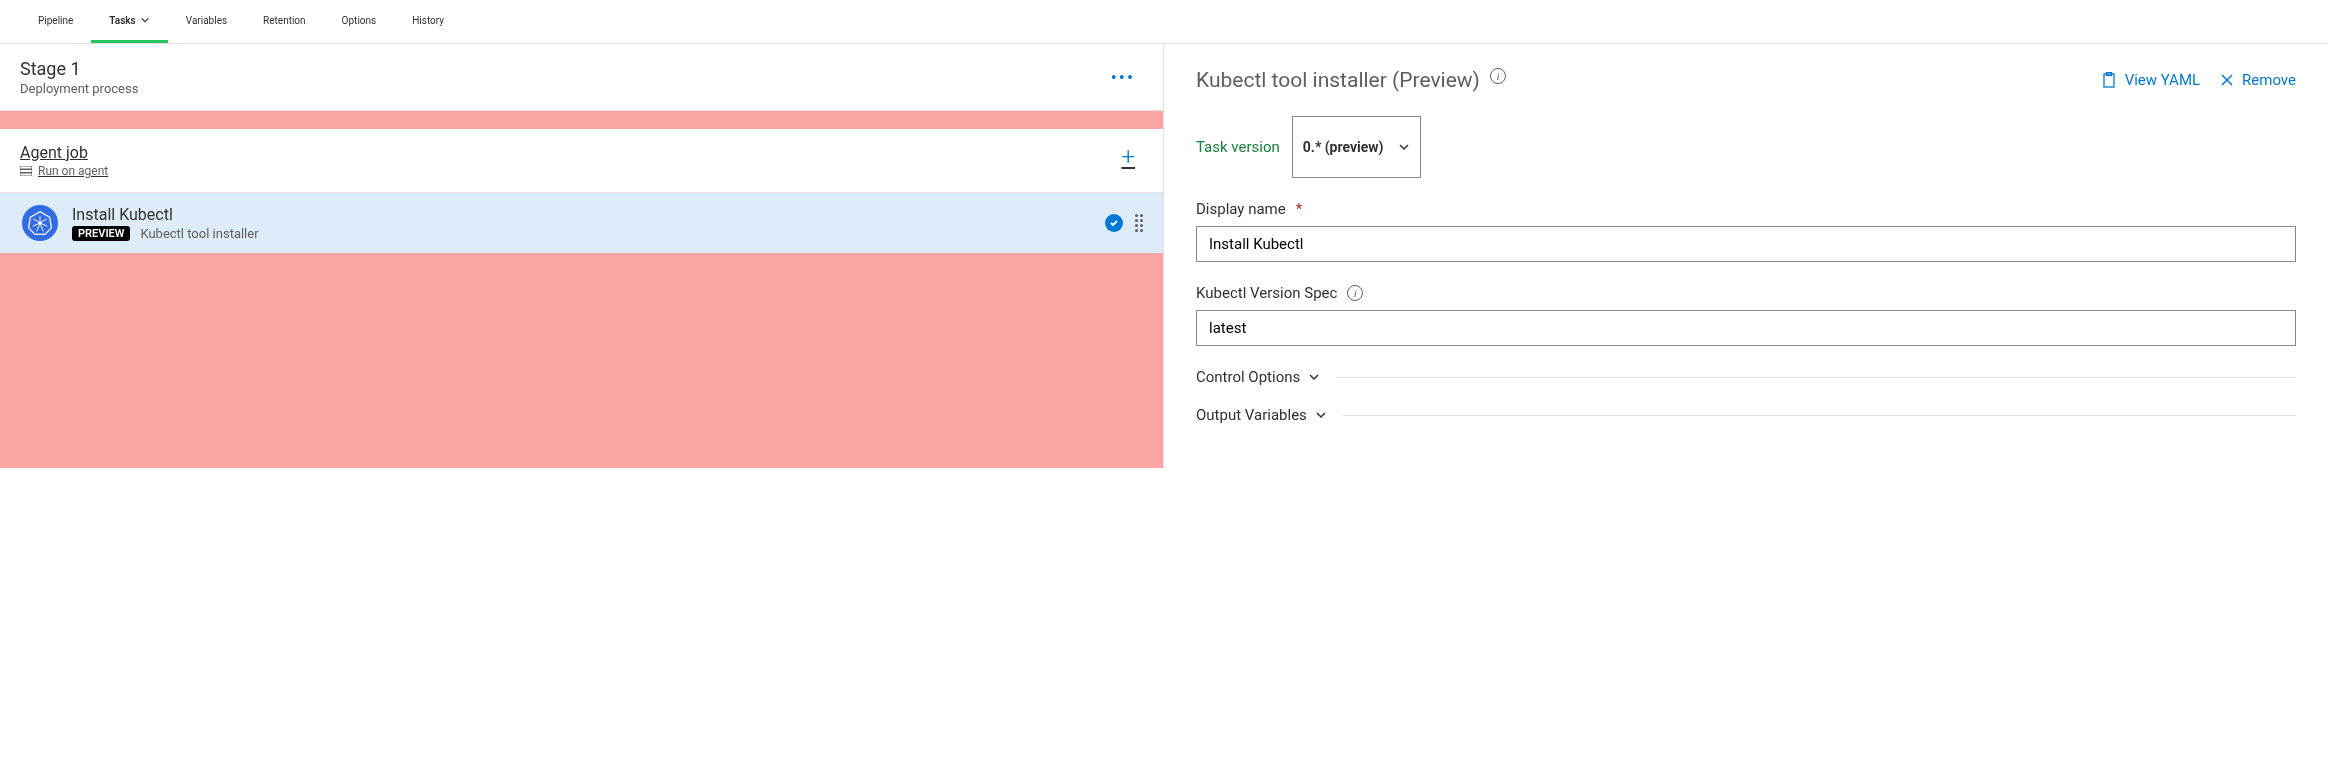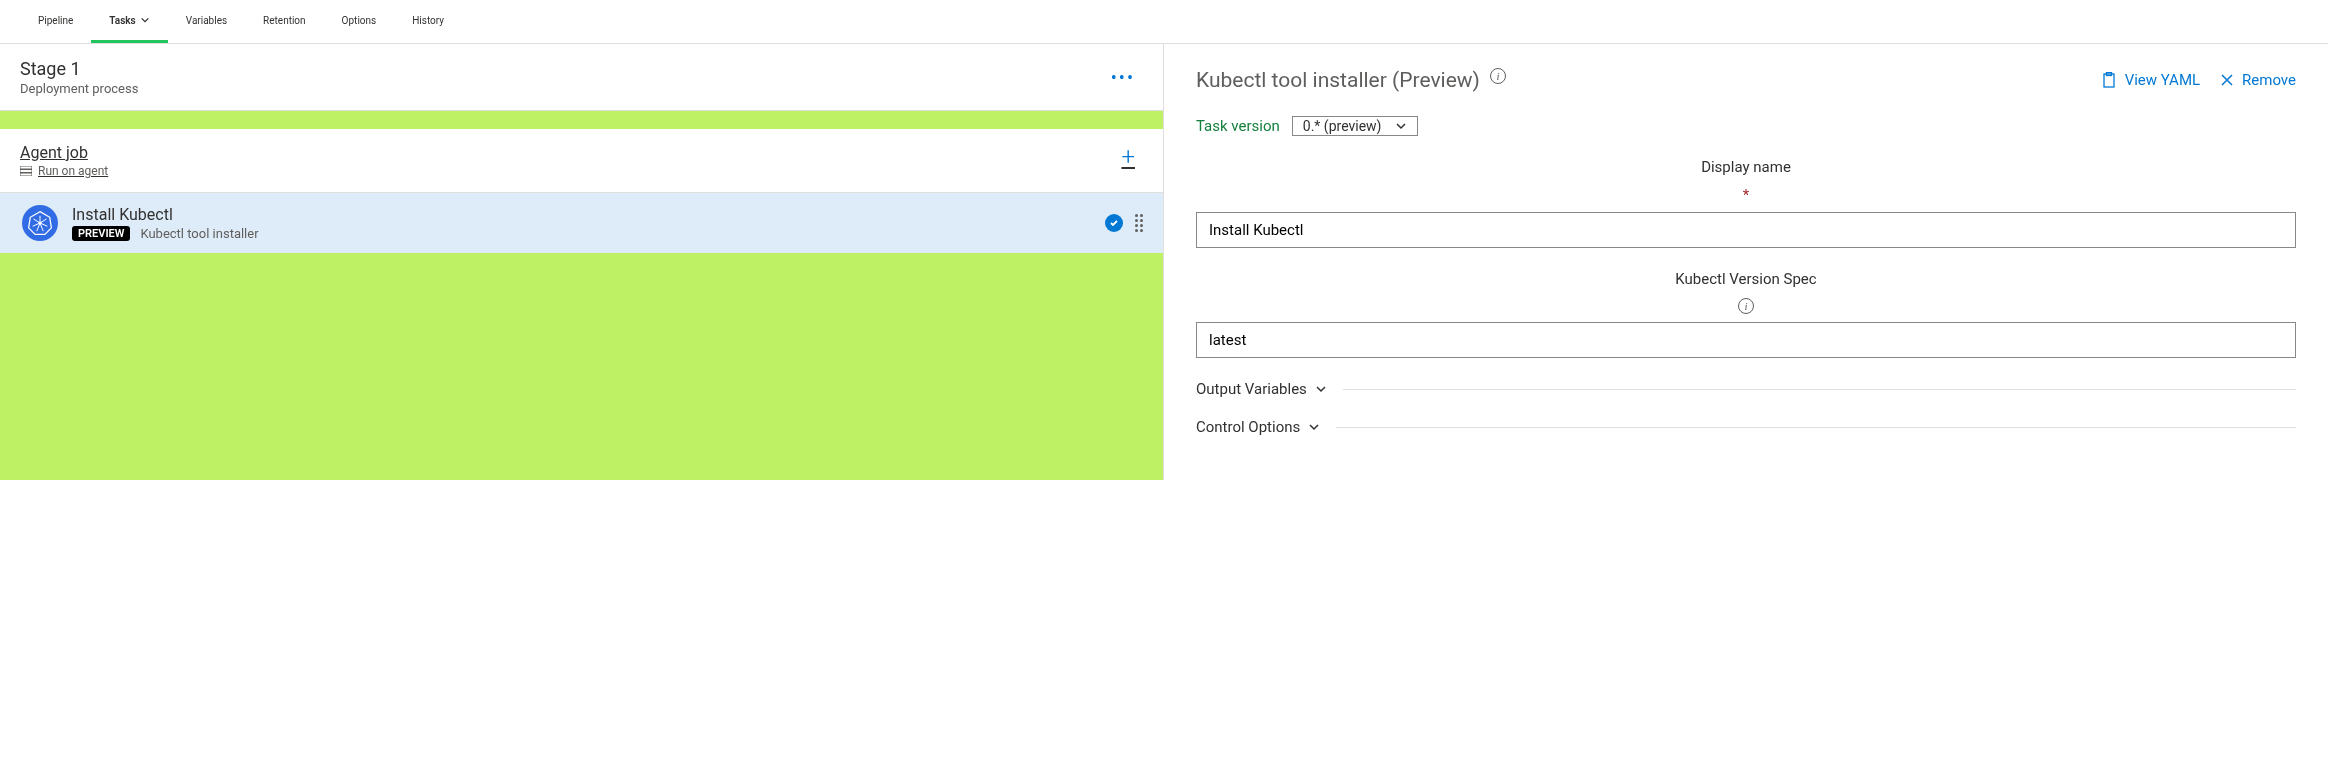--- a/index.html
+++ b/index.html
@@ -40,21 +40,21 @@
       width: 10px;
       height: 10px;
     }
     .main-layout {
       display: flex;
       width: 100%;
     }
     .left-panel {
       width: 50%;
       border-right: 1px solid #e1dfdd;
-      background: #bef264;
+      background: #fca5a5;
     }
     .right-panel {
       width: 50%;
       padding: 24px 32px;
     }
     .stage-block {
       background: #fff;
       padding: 14px 20px;
       border-bottom: 1px solid #e1dfdd;
       display: flex;
@@ -226,37 +226,37 @@
     }
     .form-label {
       font-size: 15px;
       color: #15803d;
     }
     .required {
       color: #a4262c;
     }
     .select-box {
       border: 1px solid #8a8886;
-      padding: 1px 10px;
+      padding: 22px 10px;
       display: flex;
       align-items: center;
       gap: 14px;
       cursor: pointer;
       font-size: 14px;
+      font-weight: bold;
     }
     .form-group {
       margin-bottom: 22px;
     }
     .form-group-label {
       font-size: 15px;
       margin-bottom: 8px;
       display: flex;
       align-items: center;
       gap: 10px;
-      flex-direction: column;
     }
     .text-input {
       width: 100%;
       border: 1px solid #8a8886;
       padding: 8px 12px;
       font-size: 15px;
       font-family: inherit;
     }
     .collapse-section {
       display: flex;
@@ -399,28 +399,28 @@
 
     <div class="form-group">
       <div class="form-group-label">
         <span>Kubectl Version Spec</span>
         <span class="info-circle">i</span>
       </div>
       <input type="text" class="text-input" value="latest" style="">
     </div>
 
     <div class="collapse-section">
+      <span>Control Options</span>
+      <svg width="12" height="12" viewBox="0 0 12 12">
+          <path d="M2 4 L6 8 L10 4" stroke="#323130" stroke-width="1.5" fill="none"></path>
+        </svg>
+      <div class="section-line"></div>
+    </div>
+
+    <div class="collapse-section">
       <span>Output Variables</span>
       <svg width="12" height="12" viewBox="0 0 12 12">
           <path d="M2 4 L6 8 L10 4" stroke="#323130" stroke-width="1.5" fill="none"></path>
         </svg>
       <div class="section-line"></div>
     </div>
-
-    <div class="collapse-section">
-      <span>Control Options</span>
-      <svg width="12" height="12" viewBox="0 0 12 12">
-          <path d="M2 4 L6 8 L10 4" stroke="#323130" stroke-width="1.5" fill="none"></path>
-        </svg>
-      <div class="section-line"></div>
-    </div>
   </div>
 </div>
 
 </body></html>

